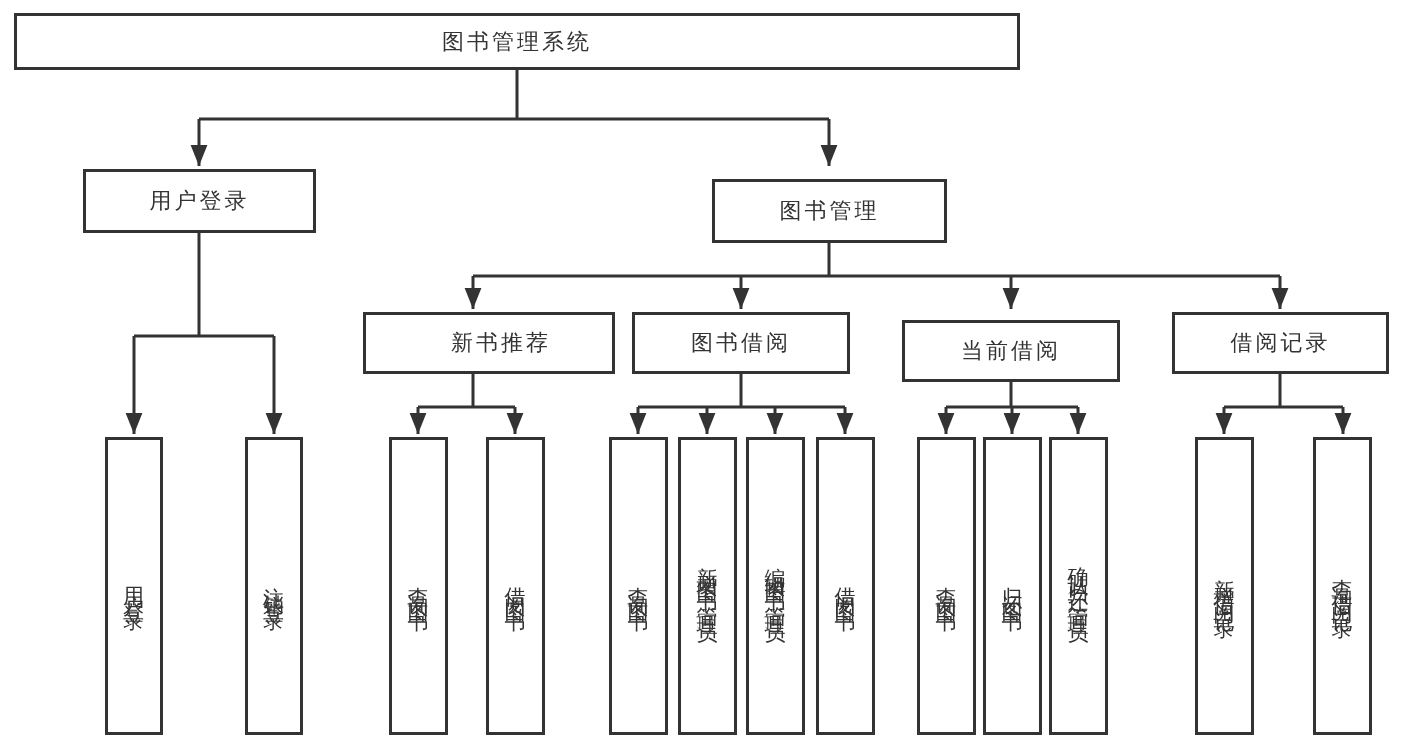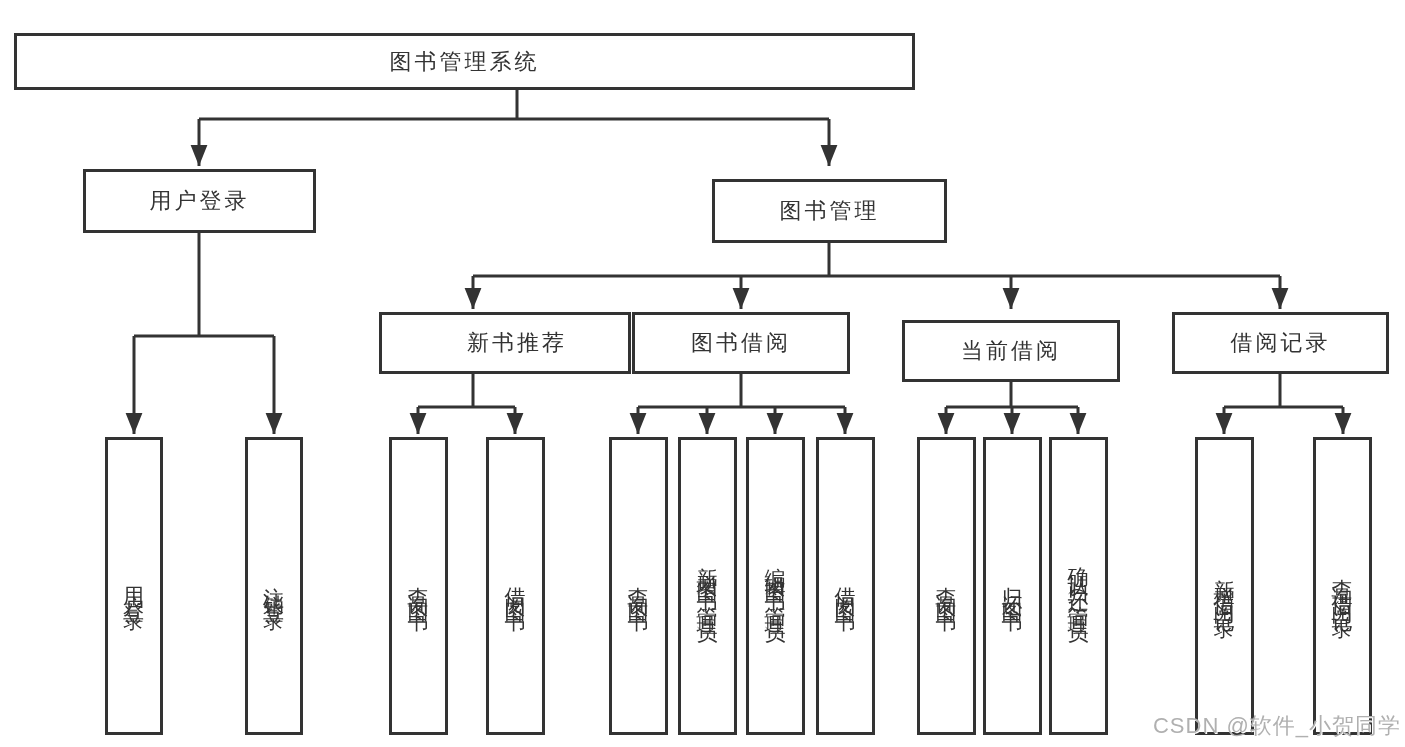--- a/index.html
+++ b/index.html
@@ -89,26 +89,26 @@
       <path d="M775,407 V434" marker-end="url(#arrow)"></path>
       <path d="M845,407 V434" marker-end="url(#arrow)"></path>
       <path d="M946,407 V434" marker-end="url(#arrow)"></path>
       <path d="M1012,407 V434" marker-end="url(#arrow)"></path>
       <path d="M1078,407 V434" marker-end="url(#arrow)"></path>
       <path d="M1224,407 V434" marker-end="url(#arrow)"></path>
       <path d="M1343,407 V434" marker-end="url(#arrow)"></path>
     </g>
   </svg>
 
-  <div class="node hbox" style="left:14px; top:13px; width:901px; height:57px;margin-top:20px;">图书管理系统</div>
+  <div class="node hbox" style="left:14px; top:13px; width:1006px; height:57px;">图书管理系统</div>
 
   <div class="node hbox" style="left:83px; top:169px; width:233px; height:64px;">用户登录</div>
   <div class="node hbox" style="left:712px; top:179px; width:235px; height:64px;">图书管理</div>
 
-  <div class="node hbox" style="left:379px; top:312px; width:252px; height:62px;padding-left:24px;">新书推荐</div>
+  <div class="node hbox" style="left:363px; top:312px; width:252px; height:62px;padding-left:24px;">新书推荐</div>
   <div class="node hbox" style="left:632px; top:312px; width:218px; height:62px;text-align:right;">图书借阅</div>
   <div class="node hbox" style="left:902px; top:320px; width:218px; height:62px;">当前借阅</div>
   <div class="node hbox" style="left:1172px; top:312px; width:217px; height:62px;">借阅记录</div>
 
   <div class="node vbox" style="left:105px; top:437px; width:58px; height:298px;">用户登录</div>
   <div class="node vbox" style="left:245px; top:437px; width:58px; height:298px;">注销登录</div>
 
   <div class="node vbox" style="left:389px; top:437px; width:59px; height:298px;">查询图书</div>
   <div class="node vbox" style="left:486px; top:437px; width:59px; height:298px;">借阅图书</div>
 
@@ -117,15 +117,14 @@
   <div class="node vbox" style="left:746px; top:437px; width:59px; height:298px;">编辑图书（管理员）</div>
   <div class="node vbox" style="left:816px; top:437px; width:59px; height:298px;">借阅图书</div>
 
   <div class="node vbox" style="left:917px; top:437px; width:59px; height:298px;">查询图书</div>
   <div class="node vbox" style="left:983px; top:437px; width:59px; height:298px;">归还图书</div>
   <div class="node vbox" style="left:1049px; top:437px; width:59px; height:298px;">确认归还（管理员）</div>
 
   <div class="node vbox" style="left:1195px; top:437px; width:59px; height:298px;">新增借阅记录</div>
   <div class="node vbox" style="left:1313px; top:437px; width:59px; height:298px;">查询借阅记录</div>
 
-  <div class="watermark">CSDN @软件_小贺同学</div>
 
 </div>
 
 </body></html>

